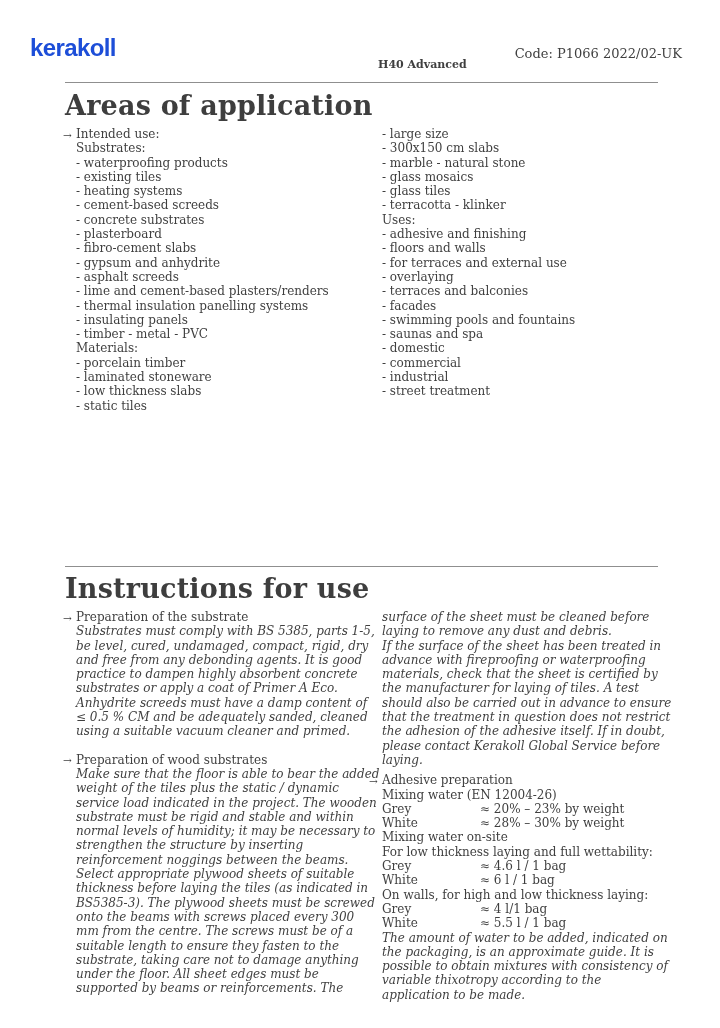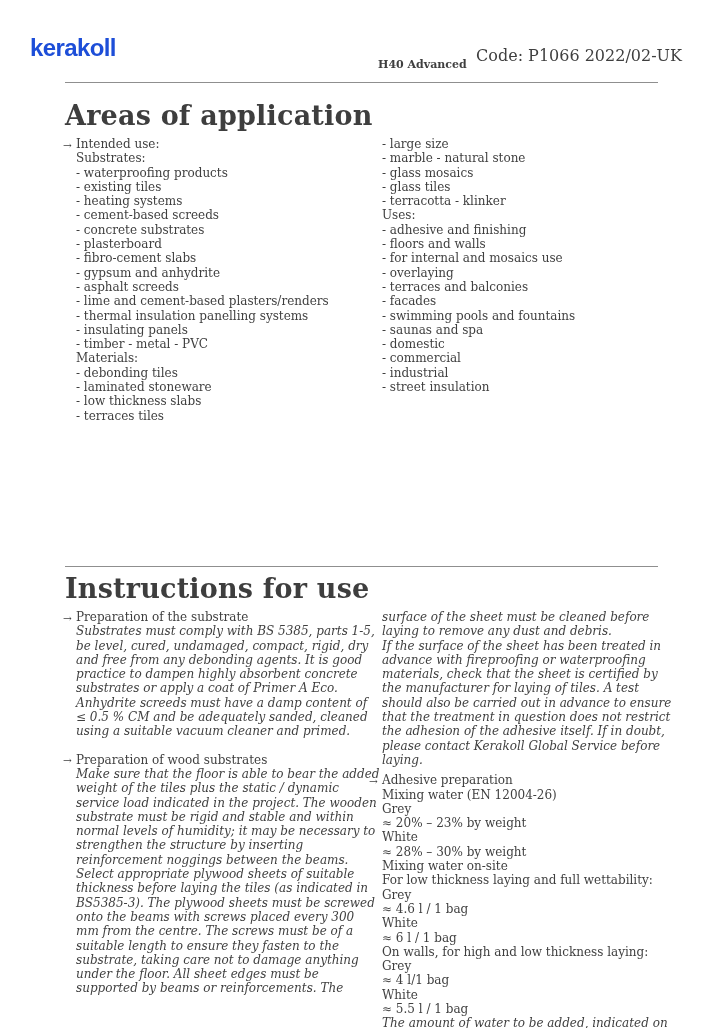--- a/index.html
+++ b/index.html
@@ -7,40 +7,40 @@
     width:720px; height:1028px; position:relative; background:#ffffff;
     font-family:"DejaVu Serif", serif; color:#3f3f3f;
     -webkit-font-smoothing:antialiased; overflow:hidden;
   }
   .logo {
     position:absolute; left:30px; top:34px;
     font-family:"Liberation Sans", sans-serif; font-weight:bold;
     font-size:24px; letter-spacing:-0.6px; color:#1d4ed8;
   }
   .hdr-product { position:absolute; left:378px; top:58px; font-size:11px;font-weight:bold; }
-  .hdr-code   { position:absolute; right:38px; top:46px; font-size:16px; }
+  .hdr-code   { position:absolute; right:38px; top:46px; font-size:13px; }
   .rule { position:absolute; left:65px; width:593px; border-top:1.4px solid #8f8f8f; height:0; }
   #rule1 { top:82px; }
   #rule2 { top:566px; }
   .section { position:absolute; left:65px; }
-  #areas { top:100px; }
+  #areas { top:90px; }
   #instructions { top:573px; }
   .sec-title { font-size:27px; font-weight:bold; margin:0; color:#3e3e3e; letter-spacing:0.2px; }
   .cols { display:flex; margin-top:6px; font-size:12px; line-height:14.3px; }
   .colL { width:315px; padding-left:11px; box-sizing:border-box; flex:none; }
   .colR { width:292px; padding-left:2px; box-sizing:border-box; flex:none; }
   .arrow-line { position:relative; }
   .arrow {
     position:absolute; left:-13px; top:0.5px; font-size:10.5px;
   }
   .ln { white-space:normal; }
   .para { margin:0;font-style:italic; }
   .gap-top { margin-top:14px; }
   .adh { margin-top:6px; }
-  .kv { display:flex;flex-direction:column; }
+  .kv { display:flex; }
   .kv-label { width:98px; flex:none; }
   .kv-value { flex:1; }
 </style>
 </head>
 <body>
 
 <div class="logo">kerakoll</div>
 <div class="hdr-product">H40 Advanced</div>
 <div class="hdr-code">Code: P1066 2022/02-UK</div>
 
@@ -63,46 +63,47 @@
           <div class="ln">- concrete substrates</div>
           <div class="ln">- plasterboard</div>
           <div class="ln">- fibro-cement slabs</div>
           <div class="ln">- gypsum and anhydrite</div>
           <div class="ln">- asphalt screeds</div>
           <div class="ln">- lime and cement-based plasters/renders</div>
           <div class="ln">- thermal insulation panelling systems</div>
           <div class="ln">- insulating panels</div>
           <div class="ln">- timber - metal - PVC</div>
           <div class="ln">Materials:</div>
-          <div class="ln">- debonding tiles</div>
+          <div class="ln">- porcelain timber</div>
           <div class="ln">- laminated stoneware</div>
           <div class="ln">- low thickness slabs</div>
-          <div class="ln">- terraces tiles</div>
+          <div class="ln">- static tiles</div>
         </div>
     </div>
     <div class="colR">
       <div>
           <div class="ln">- large size</div>
+          <div class="ln">- 300x150 cm slabs</div>
           <div class="ln">- marble - natural stone</div>
           <div class="ln">- glass mosaics</div>
           <div class="ln">- glass tiles</div>
           <div class="ln">- terracotta - klinker</div>
           <div class="ln">Uses:</div>
           <div class="ln">- adhesive and finishing</div>
           <div class="ln">- floors and walls</div>
-          <div class="ln">- for internal and mosaics use</div>
+          <div class="ln">- for terraces and external use</div>
           <div class="ln">- overlaying</div>
           <div class="ln">- terraces and balconies</div>
           <div class="ln">- facades</div>
           <div class="ln">- swimming pools and fountains</div>
           <div class="ln">- saunas and spa</div>
           <div class="ln">- domestic</div>
           <div class="ln">- commercial</div>
           <div class="ln">- industrial</div>
-          <div class="ln">- street insulation</div>
+          <div class="ln">- street treatment</div>
         </div>
     </div>
   </div>
 </div>
 
 <div class="rule" id="rule2"></div>
 
 <div class="section" id="instructions">
   <h1 class="sec-title">Instructions for use</h1>
   <div class="cols">

